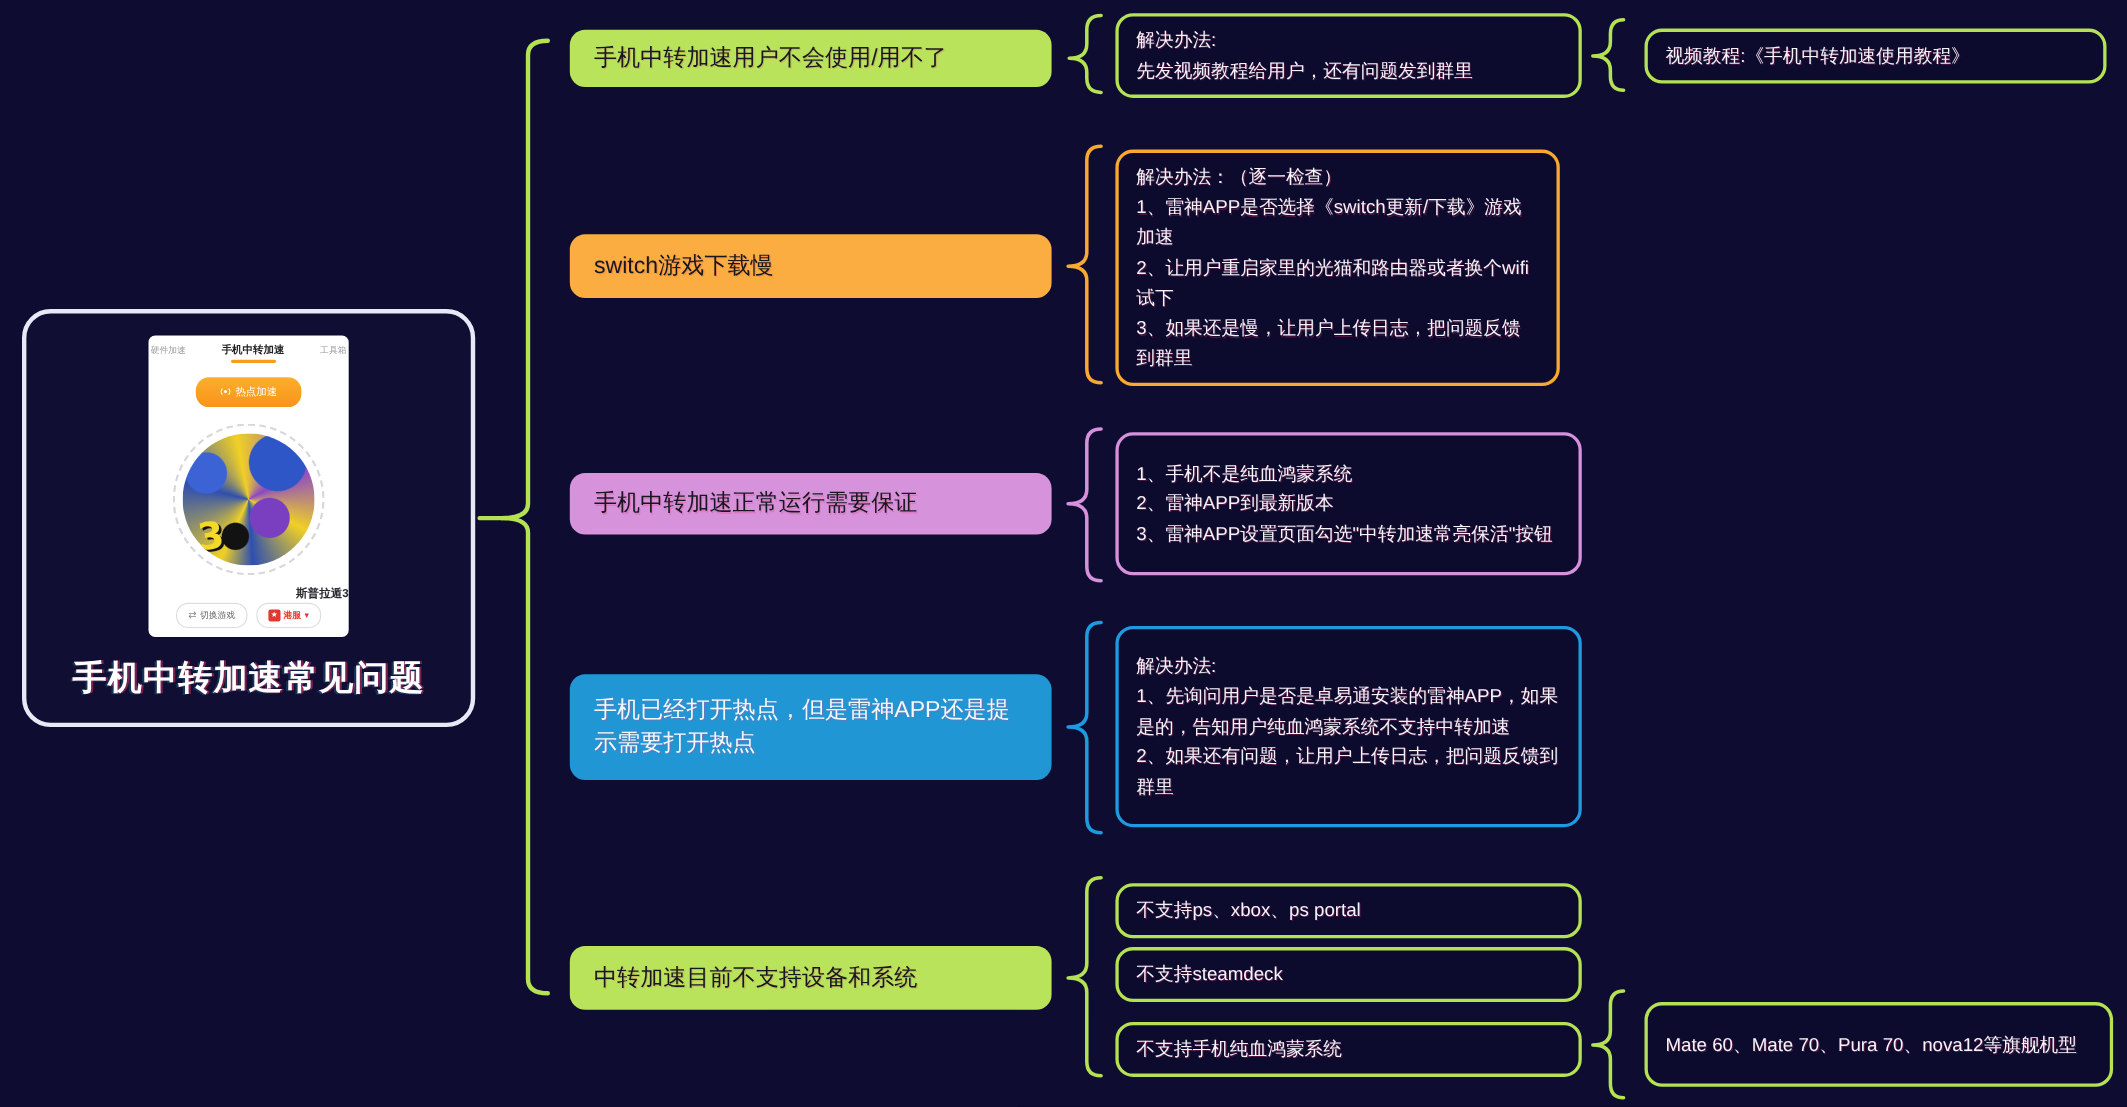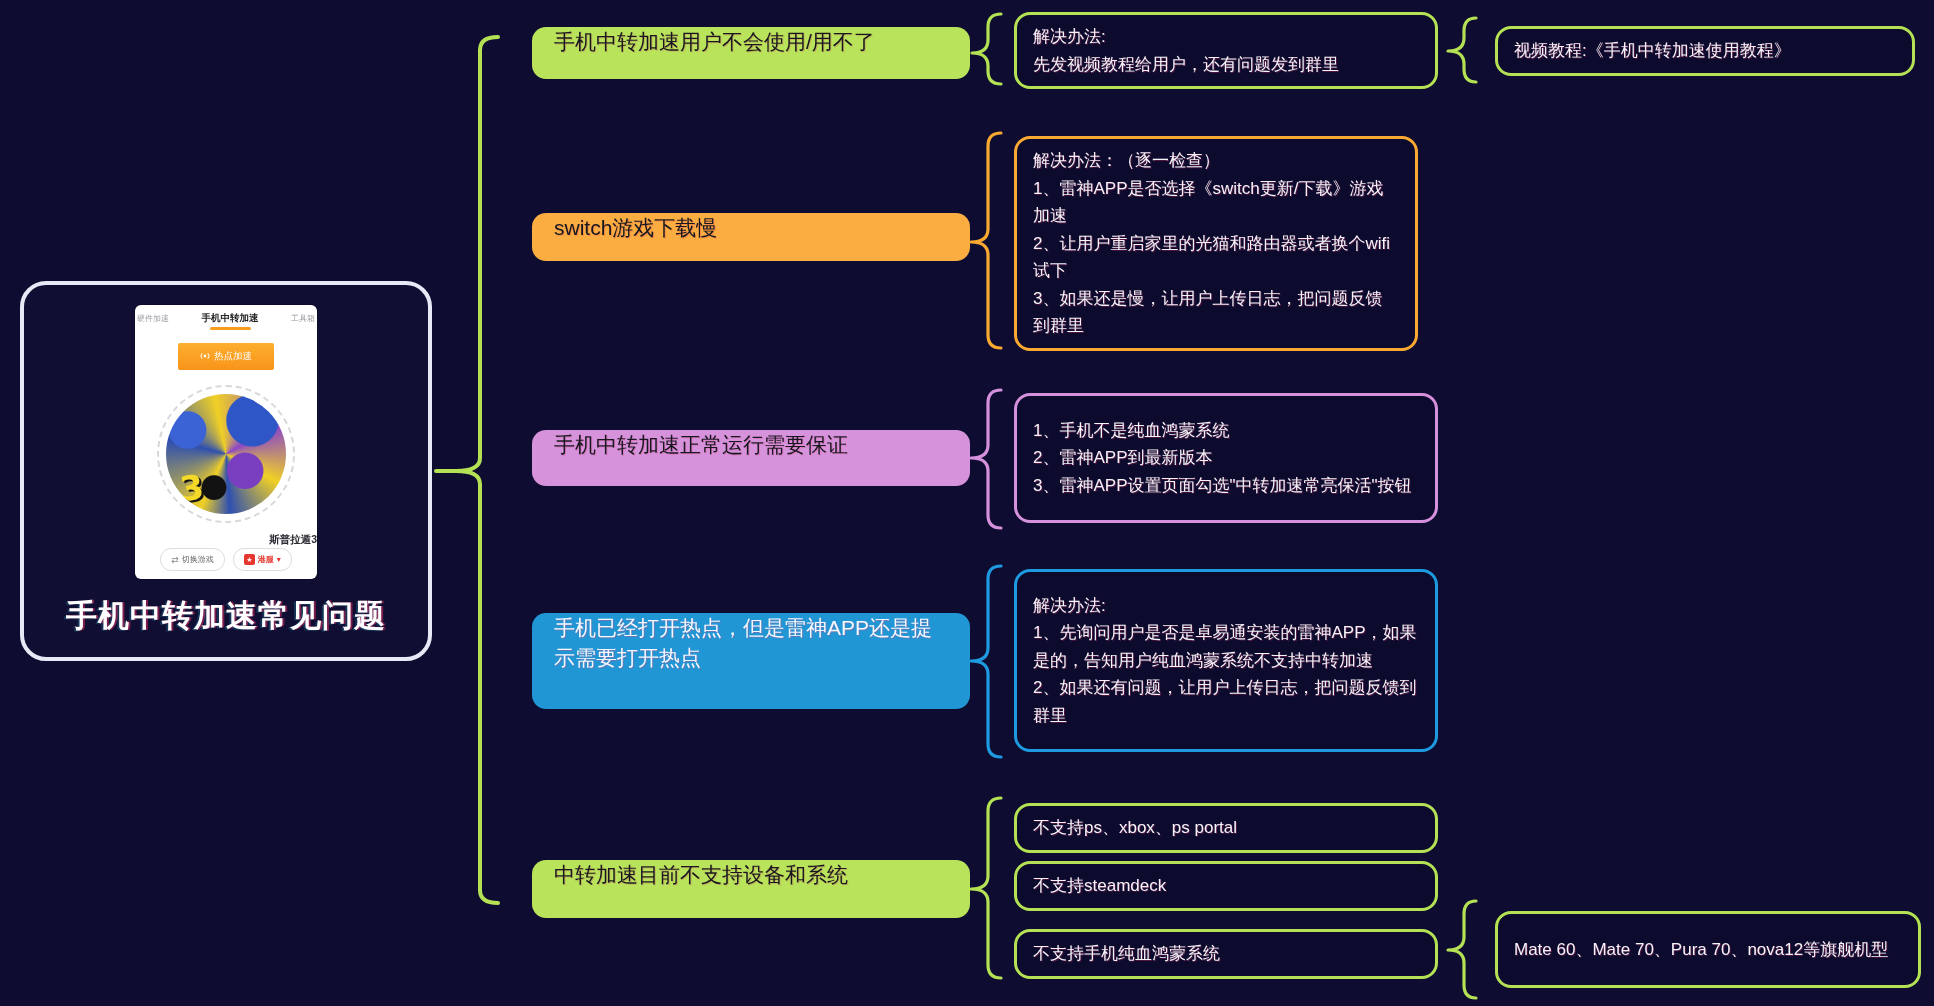--- a/index.html
+++ b/index.html
@@ -28,21 +28,21 @@
     position:absolute;left:111px;top:20px;width:182px;height:274px;
     background:#ffffff;border-radius:6px;box-shadow:0 0 0 1px rgba(0,0,0,.15);
   }
   .phone-tabs{position:absolute;left:0;top:7px;width:100%;display:flex;justify-content:space-between;
     padding:0 2px;box-sizing:border-box;align-items:baseline;}
   .ptab{font-size:8px;color:#9a9aa2;white-space:nowrap;}
   .ptab.active{font-size:9.5px;color:#222;font-weight:bold;position:relative;}
   .ptab.active::after{content:"";position:absolute;left:8px;right:8px;bottom:-5px;height:3px;border-radius:2px;background:#f99d1c;}
   .hotspot-btn{
     position:absolute;left:50%;top:38px;transform:translateX(-50%);
-    width:96px;height:27px;border-radius:2px;background:linear-gradient(180deg,#fdae2e,#f8941a);
+    width:96px;height:27px;border-radius:12px;background:linear-gradient(180deg,#fdae2e,#f8941a);
     color:#fff;font-size:9.5px;display:flex;align-items:center;justify-content:center;gap:4px;white-space:nowrap;
   }
   .hotspot-glyph{font-size:9px;line-height:1;}
   .splat-ring{
     position:absolute;left:50%;top:80px;transform:translateX(-50%);
     width:138px;height:138px;border-radius:50%;border:2px dashed #d8d8dc;
     display:flex;align-items:center;justify-content:center;box-sizing:border-box;
   }
   .splat{
     width:120px;height:120px;border-radius:50%;overflow:hidden;position:relative;
@@ -64,21 +64,21 @@
     display:flex;align-items:center;justify-content:center;gap:3px;padding:0 10px;font-size:8px;color:#666;white-space:nowrap;
   }
   .pill .swap-glyph{font-size:9px;color:#888;}
   .server-badge{width:11px;height:11px;border-radius:2px;background:#e5372f;color:#fff;font-size:7px;
     display:flex;align-items:center;justify-content:center;line-height:1;}
   .server-text{color:#e5372f;font-weight:bold;}
 
   
   .qnode{
     position:absolute;box-sizing:border-box;border-radius:14px;
-    display:flex;align-items:flex-start;padding:0 22px;margin-left:14px;
+    display:flex;align-items:center;padding:0 22px;
   }
   .qnode .qtext{
     font-size:21px;font-weight:500;color:#17171f;line-height:1.45;
     text-shadow:1px 1px 0 rgba(230,30,90,.22);
   }
   .q-green{background:#b9e35b;}
   .q-orange{background:#fbad41;}
   .q-purple{background:#d693dc;}
   .q-blue{background:#2196d4;}
   .q-blue .qtext{color:#f4f8ff;text-shadow:1px 1px 0 rgba(255,60,120,.3);}
@@ -195,21 +195,21 @@
         </span>
       </div>
     </div>
     <div class="central-title">手机中转加速常见问题</div>
   </div>
 
   <div class="qnode q-green" style="left:518px;top:27px;width:438px;height:52px">
     <span class="qtext">手机中转加速用户不会使用/用不了</span>
   </div>
 
-  <div class="qnode q-orange" style="left:518px;top:213px;width:438px;height:48px">
+  <div class="qnode q-orange" style="left:518px;top:213px;width:438px;height:58px">
     <span class="qtext">switch游戏下载慢</span>
   </div>
 
   <div class="qnode q-purple" style="left:518px;top:430px;width:438px;height:56px">
     <span class="qtext">手机中转加速正常运行需要保证</span>
   </div>
 
   <div class="qnode q-blue" style="left:518px;top:613px;width:438px;height:96px">
     <span class="qtext">手机已经打开热点，但是雷神APP还是提示需要打开热点</span>
   </div>

